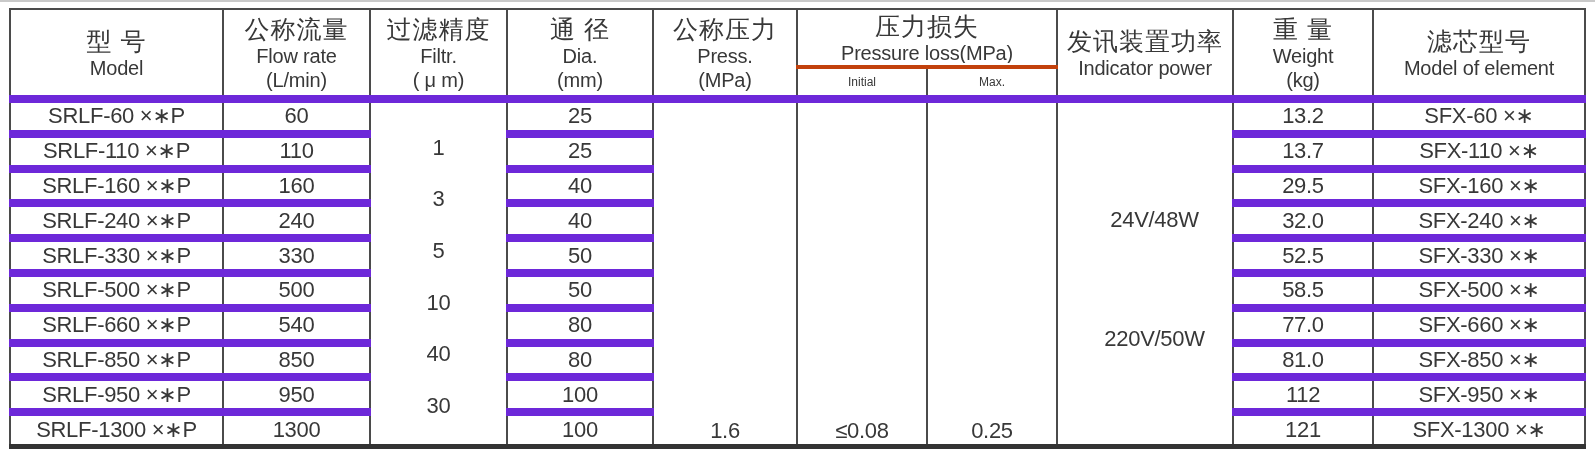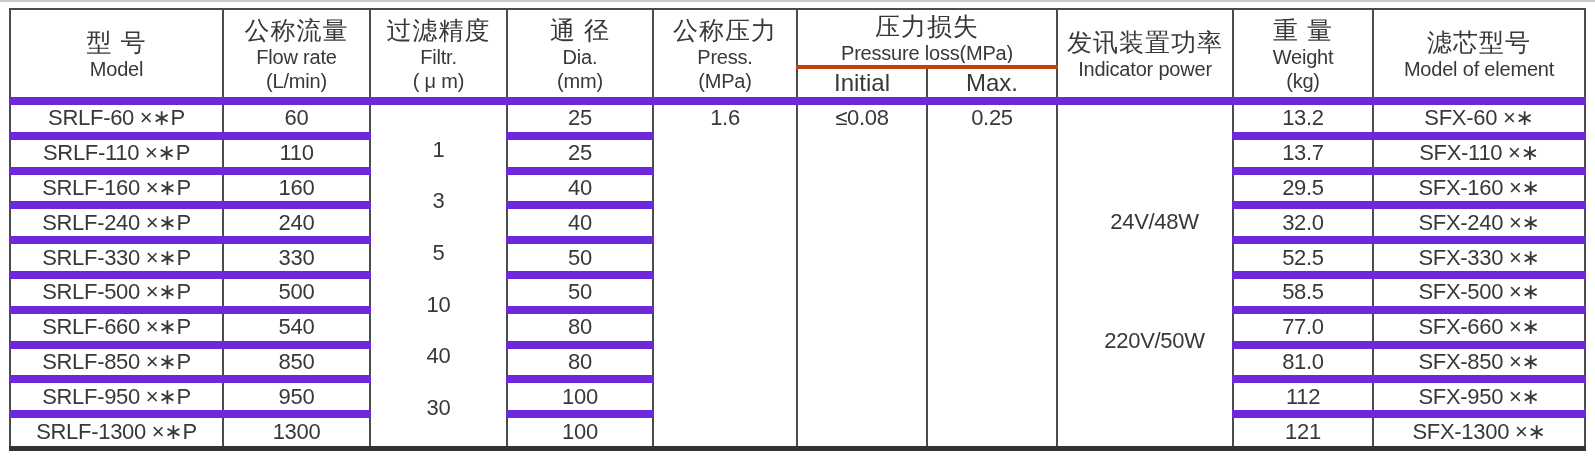--- a/index.html
+++ b/index.html
@@ -29,33 +29,33 @@
     border-right: 2px solid #4b4b4b;
     text-align: center;
     vertical-align: middle;
     font-weight: normal;
     overflow: hidden;
   }
   thead tr.hdr-a { height: 58px; }
   thead tr.hdr-b { height: 32px; }
   thead th.span-full { border-bottom: 3px solid #4b4b4b; }
   thead th.loss-top { border-bottom: 4px solid #c2410c; border-radius: 25px; }
-  thead tr.hdr-b th { border-bottom: 3px solid #4b4b4b; font-size: 24px; }
+  thead tr.hdr-b th { border-bottom: 3px solid #4b4b4b; font-size: 12px; }
   tbody tr { height: 34.8px; }
   tbody td { border-top: 8px solid #6d28d9; font-size: 22px; letter-spacing: -0.3px; }
   .zh { font-size: 25px; line-height: 30px; letter-spacing: 1px; }
   .en { font-size: 20px; line-height: 24px; letter-spacing: -0.2px; }
   td.merged { position: relative; }
   td.merged .fill {
     position: absolute; inset: 0;
     display: flex; flex-direction: column;
     align-items: center;
   }
   .fill.spread { justify-content: space-evenly; padding-top: 6px; }
-  .fill.center { justify-content: flex-start; }
+  .fill.center { justify-content: flex-end; }
   .fill div { font-size: 22px; letter-spacing: -0.3px; }
 </style>
 </head>
 <body>
 
 <div class="page">
   <div class="top-rule"></div>
 
   <table class="spec">
     <colgroup>

